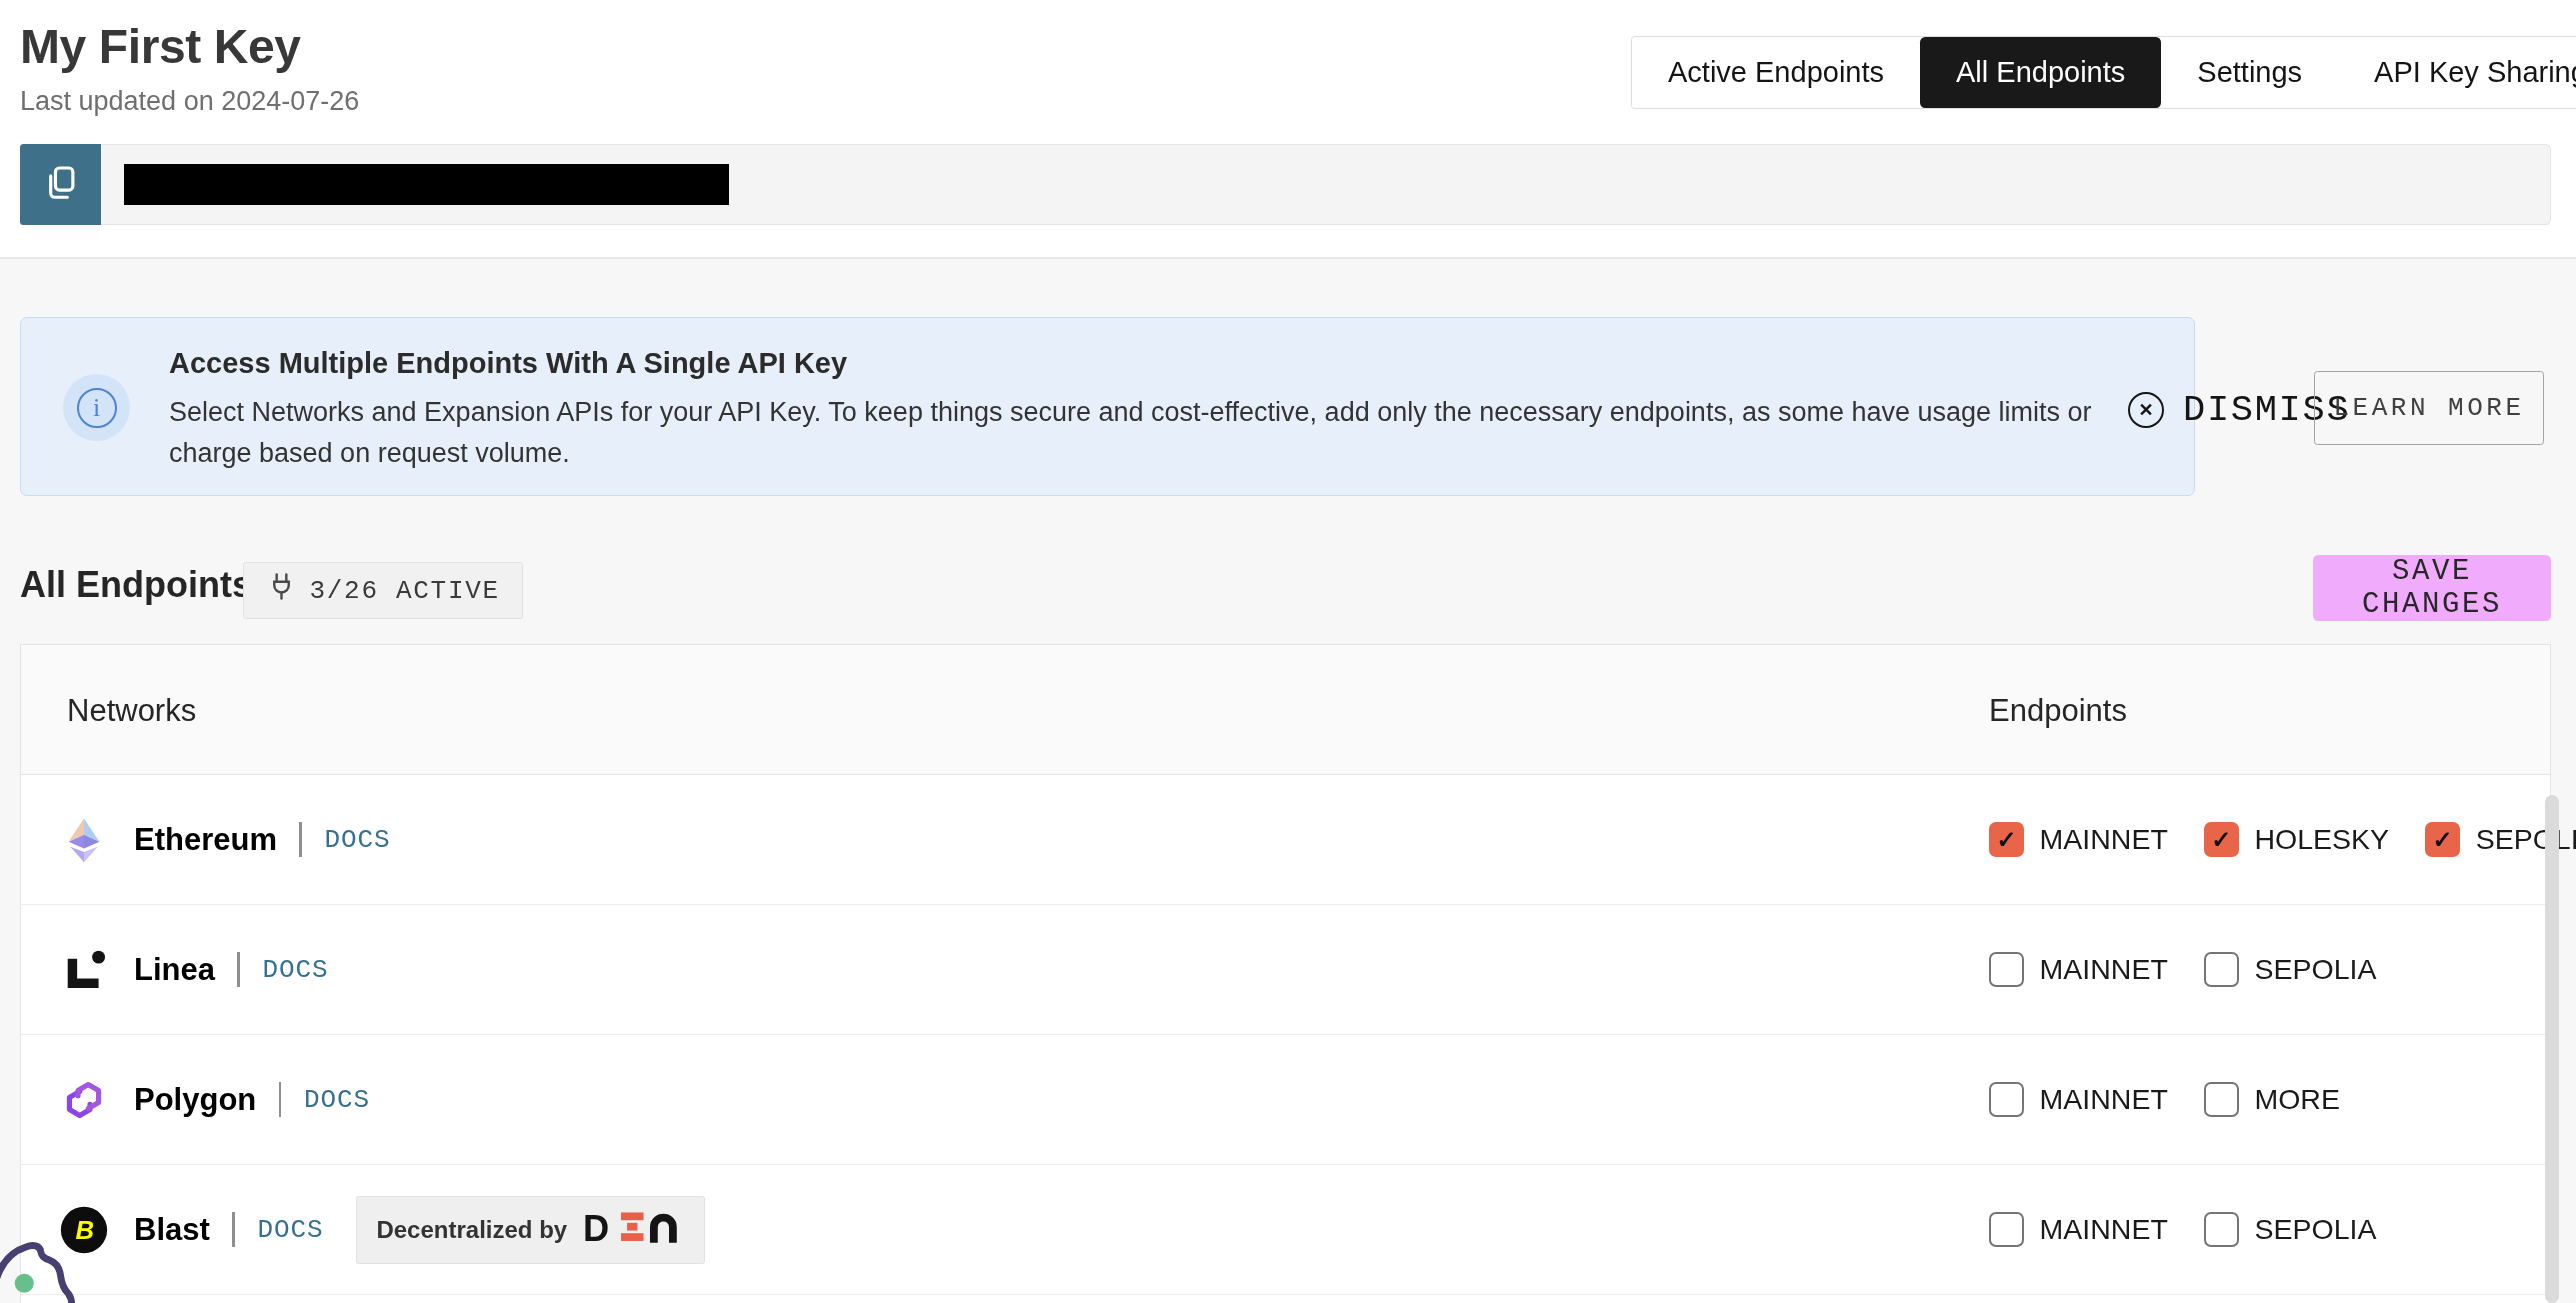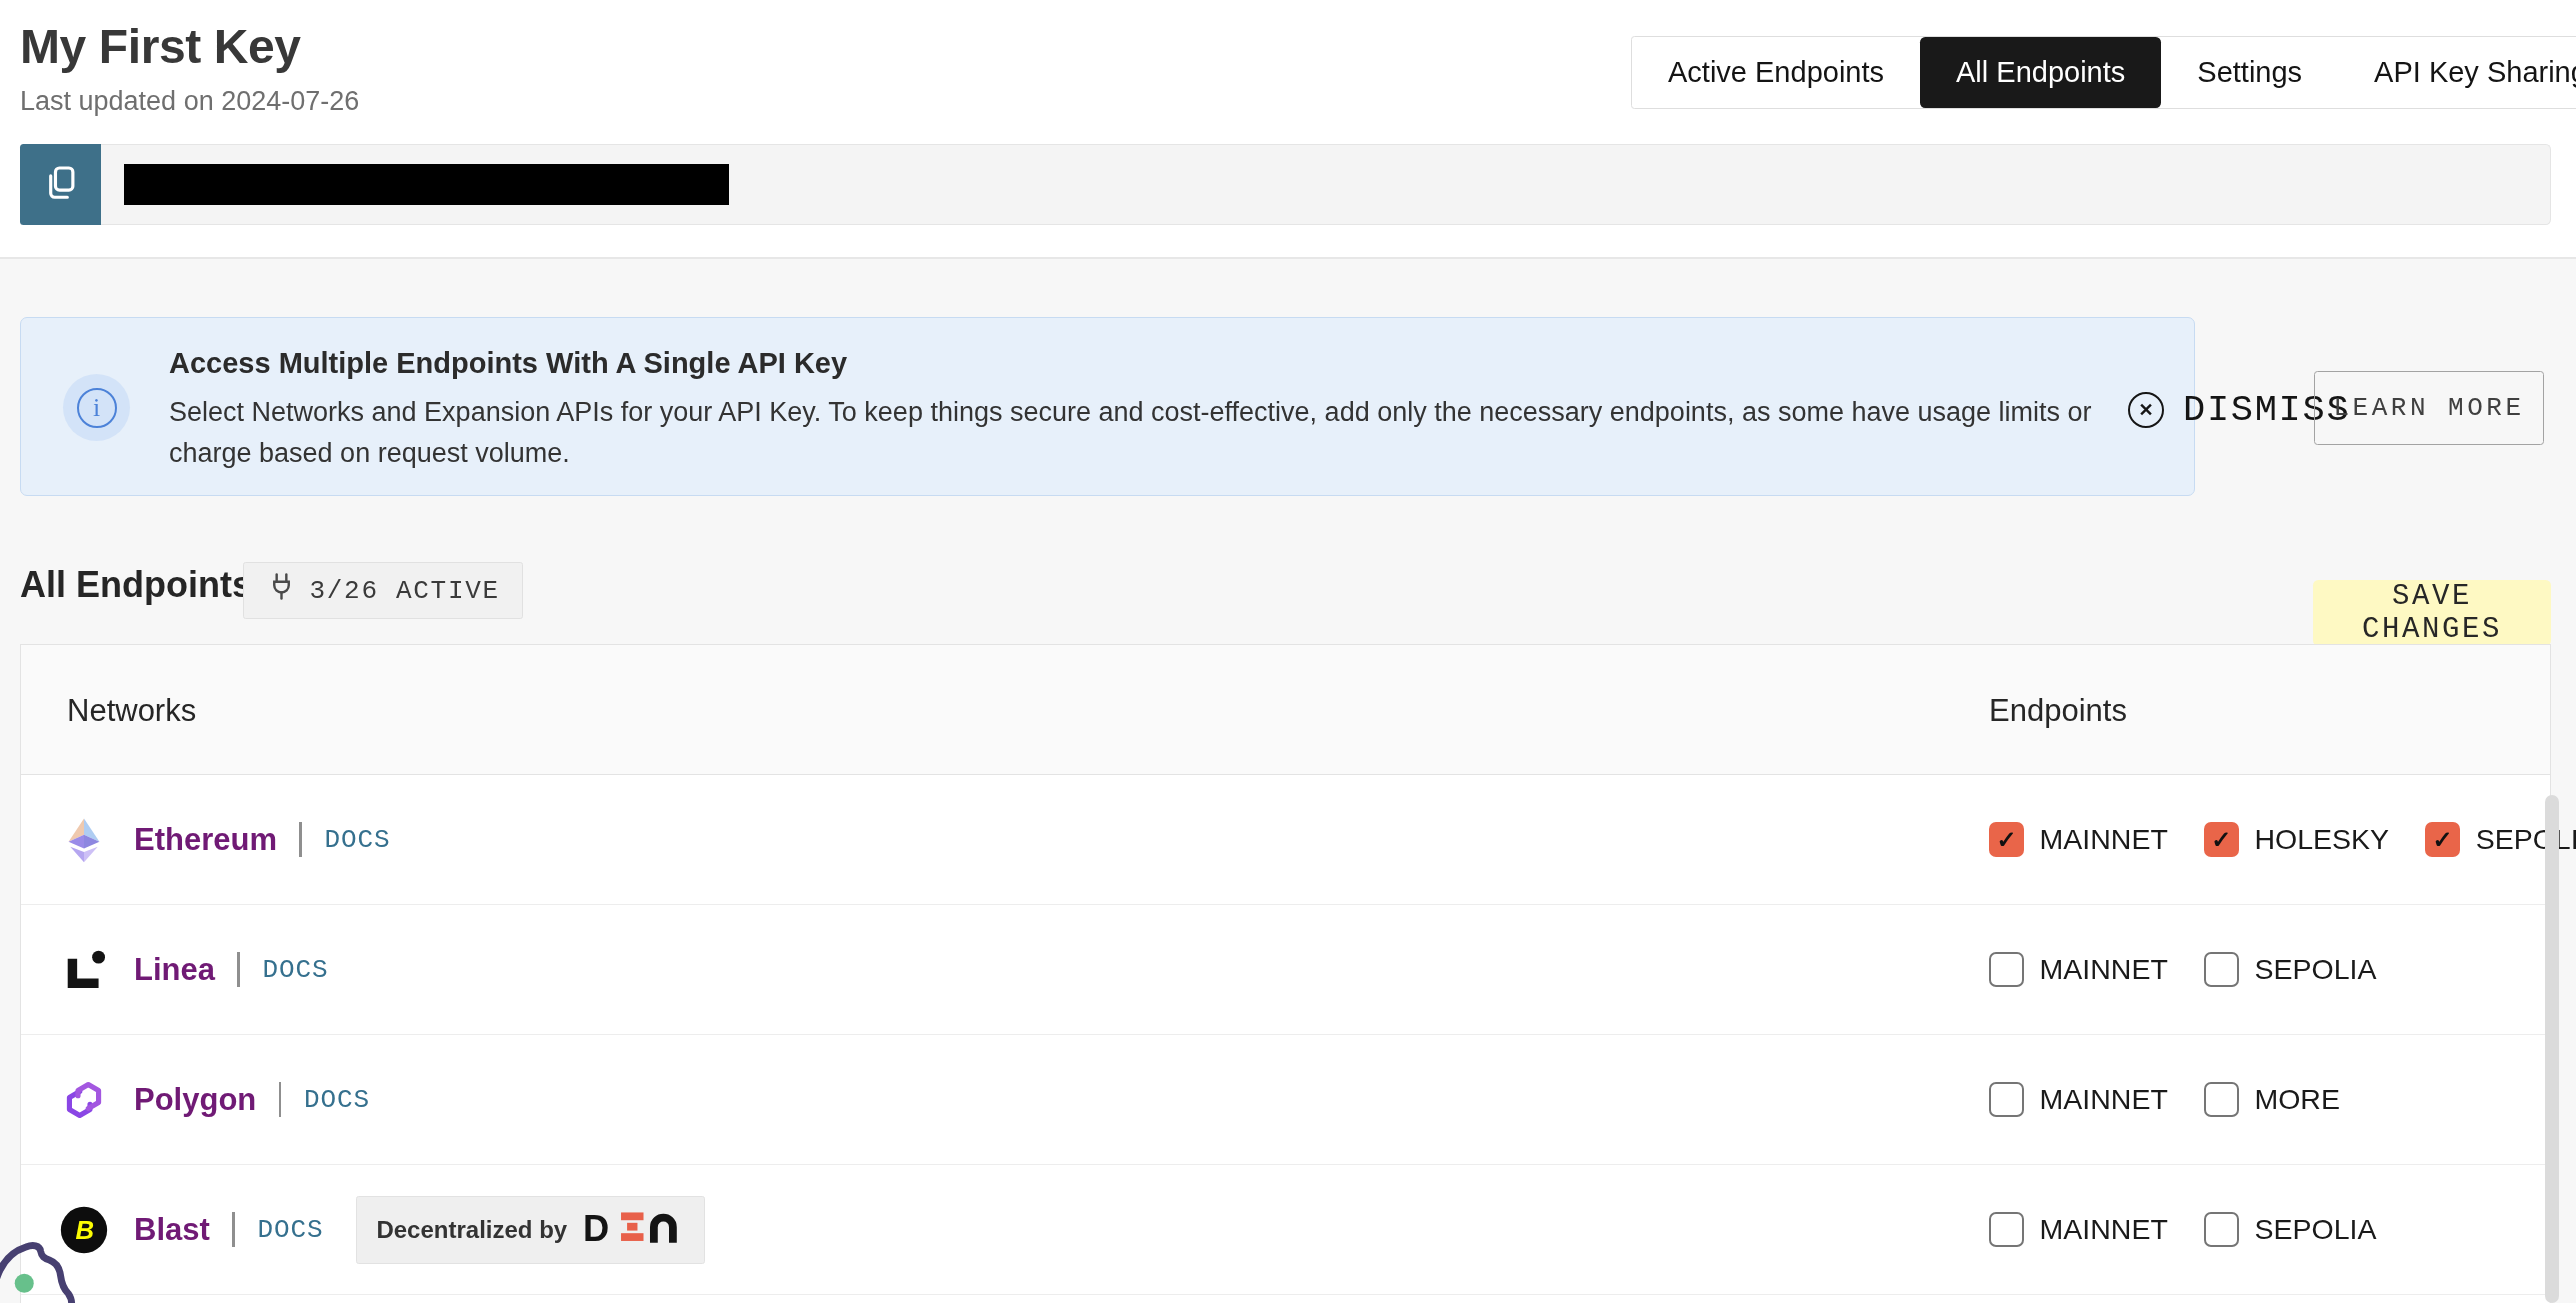--- a/index.html
+++ b/index.html
@@ -51,35 +51,35 @@
                 border:1.7px solid #a3a3a3; border-radius:3.5px; background:transparent;
                 font-size:26px; letter-spacing:3.5px; color:#404040; cursor:pointer;
                 display:flex; align-items:center; justify-content:center; }
 
   
   .section-heading { position:absolute; left:20px; top:564px; font-size:36px; font-weight:700; color:#262626; }
   .active-badge { position:absolute; left:243px; top:562px; height:57px; background:#f1f1f1;
                   border:1.7px solid #e1e1e1; border-radius:2.6px; display:flex; align-items:center;
                   gap:14px; padding:0 22.5px; font-size:26px; letter-spacing:1.7px; color:#3a3a3a; }
   .save-btn { position:absolute; left:2313px; top:555px; width:238px; height:66px;
-              background:#fef9c3; border:none; border-radius:5.2px; font-size:29px;
+              background:#f0abfc; border:none; border-radius:5.2px; font-size:29px;
               letter-spacing:2.6px; color:#272727; cursor:pointer;
-              display:flex; align-items:center; justify-content:center;margin-top:25px; }
+              display:flex; align-items:center; justify-content:center; }
 
   
   .table { position:absolute; left:20px; top:644px; width:2531px; height:782px;
            background:#fff; border:1.7px solid #e3e3e3; border-bottom:none; }
   .thead { position:relative; height:130px; background:#fafafa; border-bottom:1.7px solid #e3e3e3; }
   .th { position:absolute; top:48px; font-size:31px; font-weight:400; color:#262626; }
   .th-networks { left:46px; }
   .th-endpoints { left:1968px; }
   .trow { position:relative; height:130px; border-bottom:1.7px solid #ededed;
           display:flex; align-items:center; padding-left:39px; }
   .net-icon { width:48px; height:48px; flex:none; display:flex; align-items:center; justify-content:center; }
-  .net-name { font-size:31px; font-weight:700; color:#701a75; margin-left:26px; }
+  .net-name { font-size:31px; font-weight:700; color:#000000; margin-left:26px; }
   .pipe { width:2.6px; height:35px; background:#8f8f8f; margin:0 22.5px; }
   .docs-link { font-size:26px; letter-spacing:0.9px; color:#35708e; cursor:pointer; }
   .partner-badge { margin-left:33px; height:68px; background:#efefef; border:1.7px solid #e2e2e2;
                    border-radius:2.6px; display:flex; align-items:center; gap:15.6px; padding:0 19px; }
   .partner-text { font-size:24px; font-weight:700; color:#333; }
   .endpoints-cell { position:absolute; left:1968px; top:0; height:100%;
                     display:flex; align-items:center; gap:36px; }
   .cb-item { display:flex; align-items:center; gap:15.6px; cursor:pointer; }
   .cb { width:35px; height:35px; border-radius:7px; border:2.6px solid #757575; background:#fff;
         display:flex; align-items:center; justify-content:center; }

